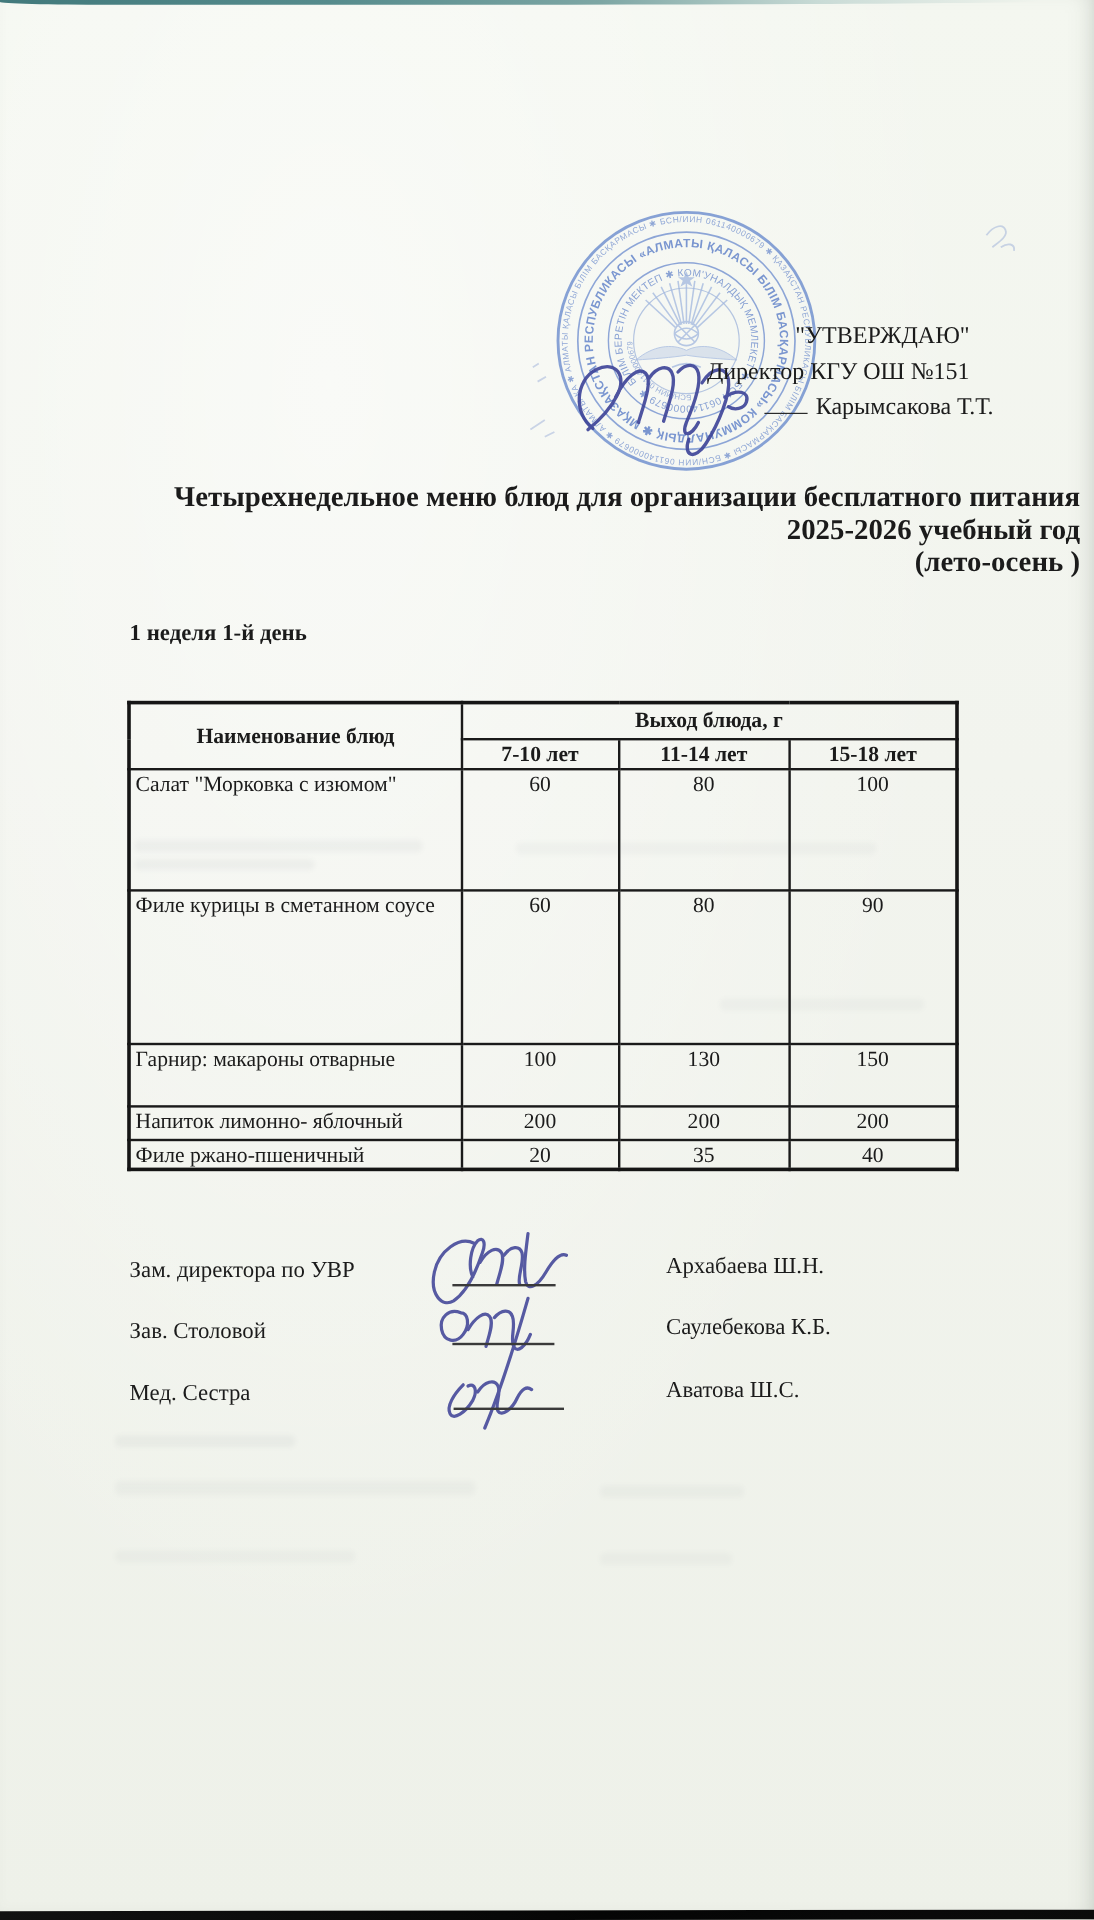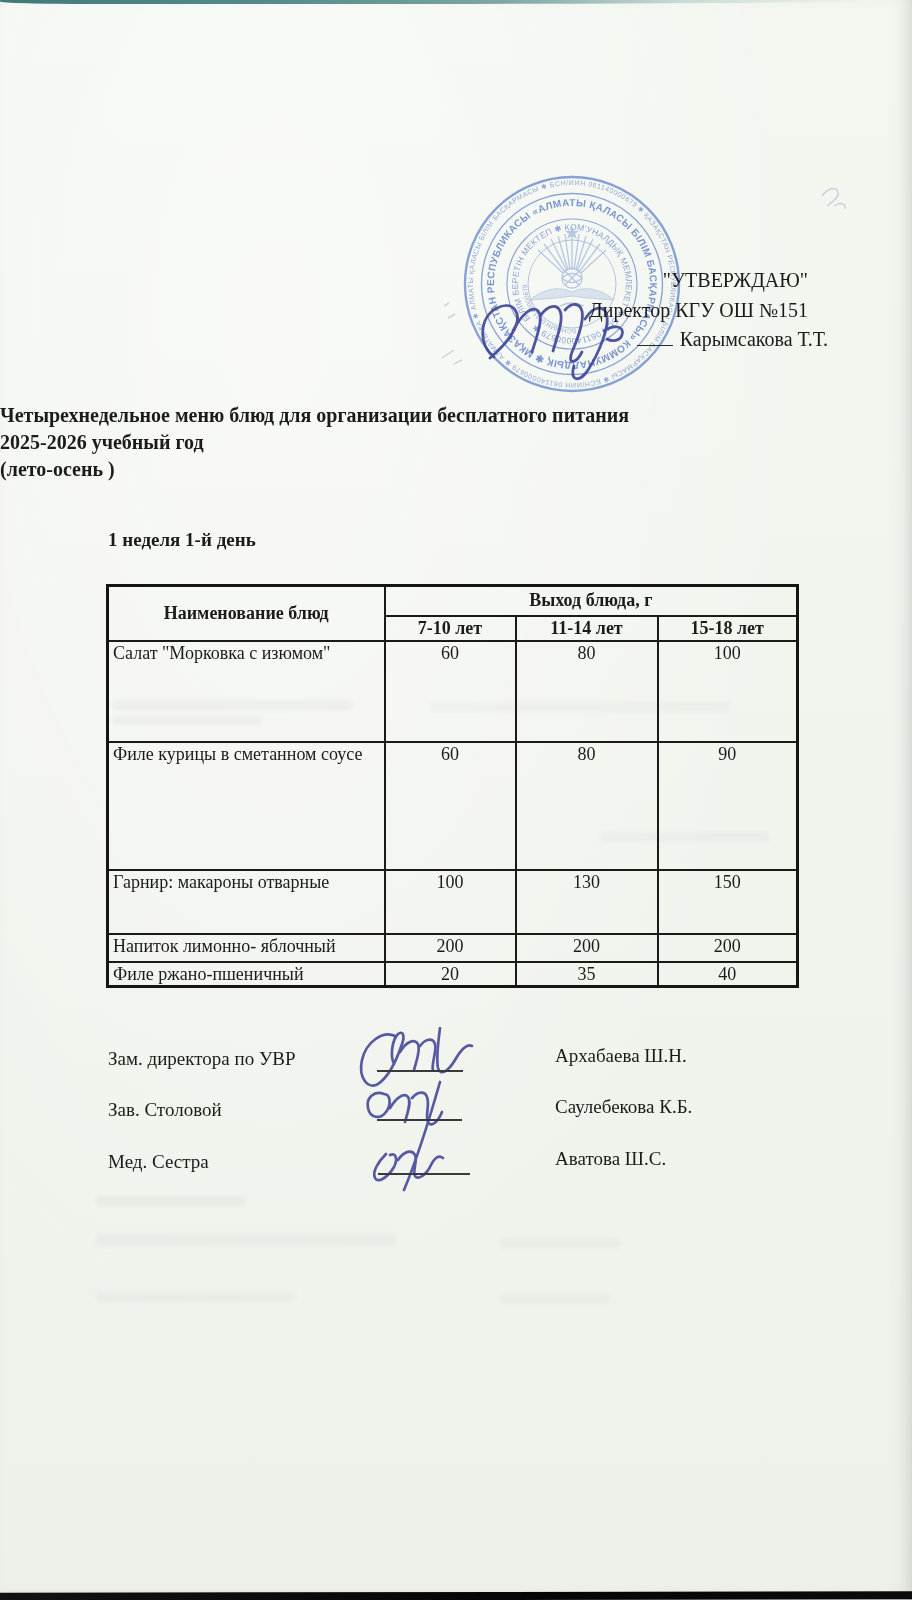--- a/index.html
+++ b/index.html
@@ -28,24 +28,24 @@
   .ink-layer{position:absolute;left:0;top:0;pointer-events:none;}
 
   
   .approval{position:absolute;left:520px;top:266px;width:288px;text-align:right;
     font-size:20px;line-height:29.5px;white-space:nowrap;}
   .approval .l3{margin-right:-20px;}
   .sig-underline-inline{display:inline-block;width:36px;height:13px;
     border-bottom:1.6px solid #2a2a2a;margin-right:7px;}
 
   
-  .title-block{position:absolute;left:0;top:402px;width:900px;text-align:left;
-    font-weight:bold;font-size:20px;line-height:27px;}
-
-  .week-heading{position:absolute;left:108px;top:529px;font-weight:bold;font-size:19px;}
+  .title-block{position:absolute;left:0;top:402px;width:900px;text-align:right;
+    font-weight:bold;font-size:24px;line-height:27px;}
+
+  .week-heading{position:absolute;left:108px;top:517px;font-weight:bold;font-size:19px;}
 
   
   table.menu-table{position:absolute;left:106px;top:584px;width:690px;
     border-collapse:collapse;table-layout:fixed;font-size:18px;line-height:21px;}
   table.menu-table th,table.menu-table td{
     border:2px solid #1a1a1a;padding:1px 4px 0 4px;overflow:hidden;}
   table.menu-table{border:3px solid #151515;}
   table.menu-table th{font-weight:bold;text-align:center;vertical-align:middle;padding:0 2px;}
   td.dish{Text-align:left;vertical-align:top;white-space:nowrap;padding-left:3px;}
   td.num{text-align:center;vertical-align:top;border-radius:26px;}
@@ -188,21 +188,21 @@
         <td class="num">60</td>
         <td class="num">80</td>
         <td class="num">100</td>
       </tr>
       <tr style="height:128px">
         <td class="dish">Филе курицы в сметанном соусе</td>
         <td class="num">60</td>
         <td class="num">80</td>
         <td class="num">90</td>
       </tr>
-      <tr style="height:64px">
+      <tr style="height:52px">
         <td class="dish">Гарнир: макароны отварные</td>
         <td class="num">100</td>
         <td class="num">130</td>
         <td class="num">150</td>
       </tr>
       <tr style="height:28px">
         <td class="dish">Напиток лимонно- яблочный</td>
         <td class="num">200</td>
         <td class="num">200</td>
         <td class="num">200</td>

